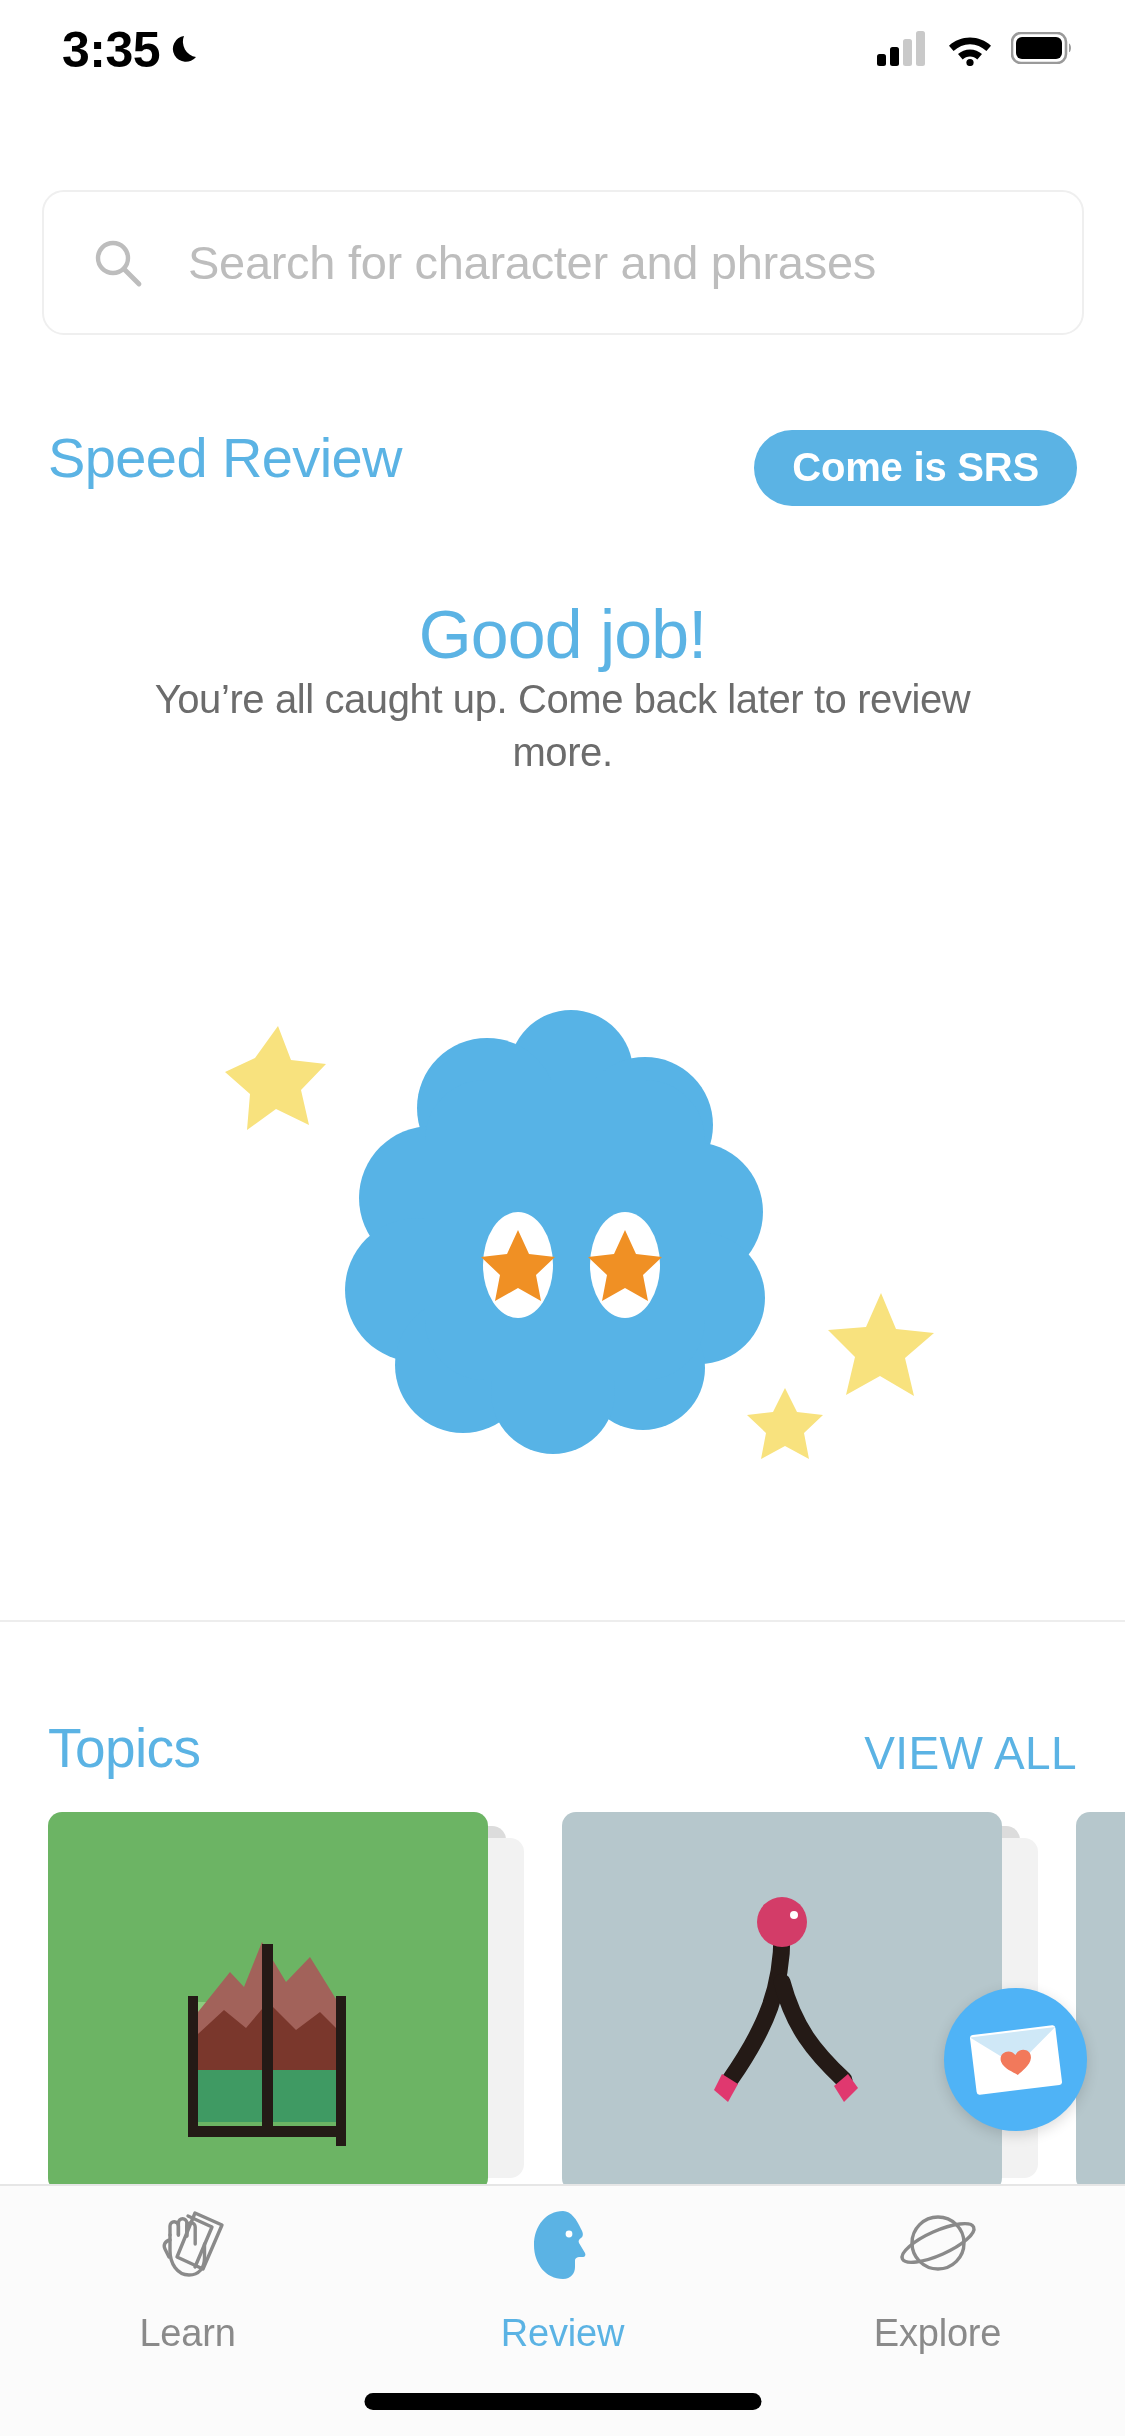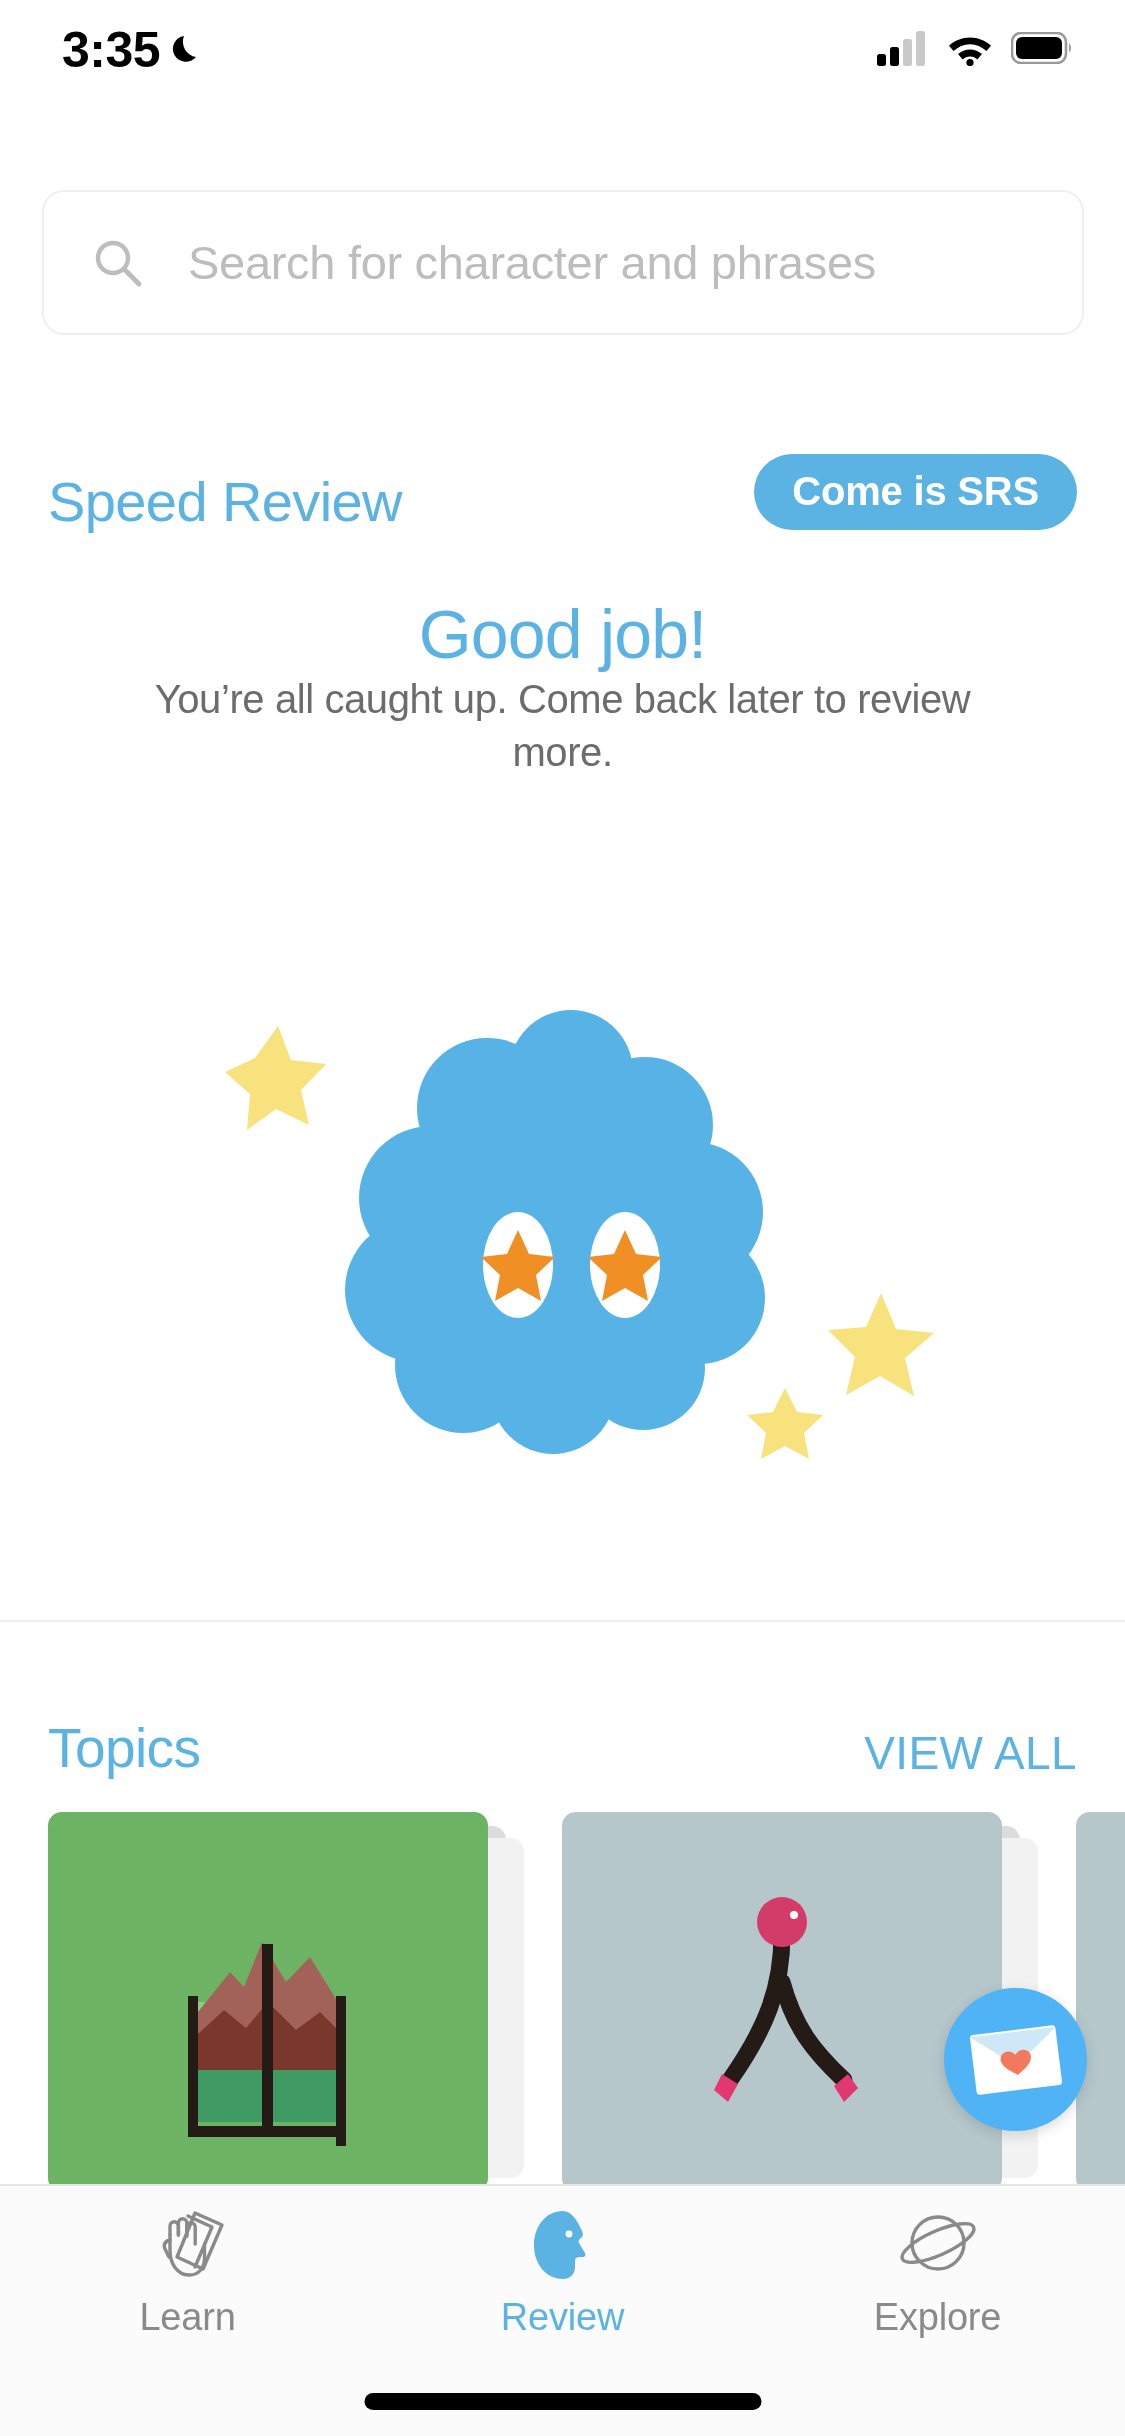--- a/index.html
+++ b/index.html
@@ -47,21 +47,21 @@
   .search-icon { flex:0 0 auto; width:52px; height:52px; display:block; }
   .search-placeholder {
     font-size:47px; color:#bdbdbd; font-weight:400;
     letter-spacing:-0.3px; white-space:nowrap;
   }
 
   
   .sr-header {
     position:absolute; top:430px; left:48px;
     width:1029px; height:100px;
-    display:flex; align-items:flex-end; justify-content:space-between;
+    display:flex; align-items:flex-start; justify-content:space-between;
   }
   .sr-title {
     font-size:56px; color:#5BB3E4; font-weight:500;
     letter-spacing:-0.6px; line-height:1;
   }
   .srs-pill {
     background:#5BB3E4; color:#fff;
     border-radius:999px;
     padding:17px 38px 19px 38px;
     font-size:40px; font-weight:700;
@@ -147,21 +147,21 @@
     background:#fbfbfb;
     border-top:2px solid #e6e6e6;
   }
   .tabs {
     display:flex; width:100%; height:186px;
     padding-top:18px;
   }
   .tab {
     flex:1; display:flex; flex-direction:column;
     align-items:center; justify-content:flex-start;
-    gap:12px; cursor:pointer;
+    gap:28px; cursor:pointer;
   }
   .tab-icon { width:92px; height:82px; display:flex; align-items:center; justify-content:center; }
   .tab-label {
     font-size:38px; color:#8a8a8a; font-weight:400;
     letter-spacing:-0.2px; line-height:1;
   }
   .tab.active .tab-label { color:#5BB3E4; }
 
   .home-indicator {
     position:absolute; bottom:26px; left:50%;

